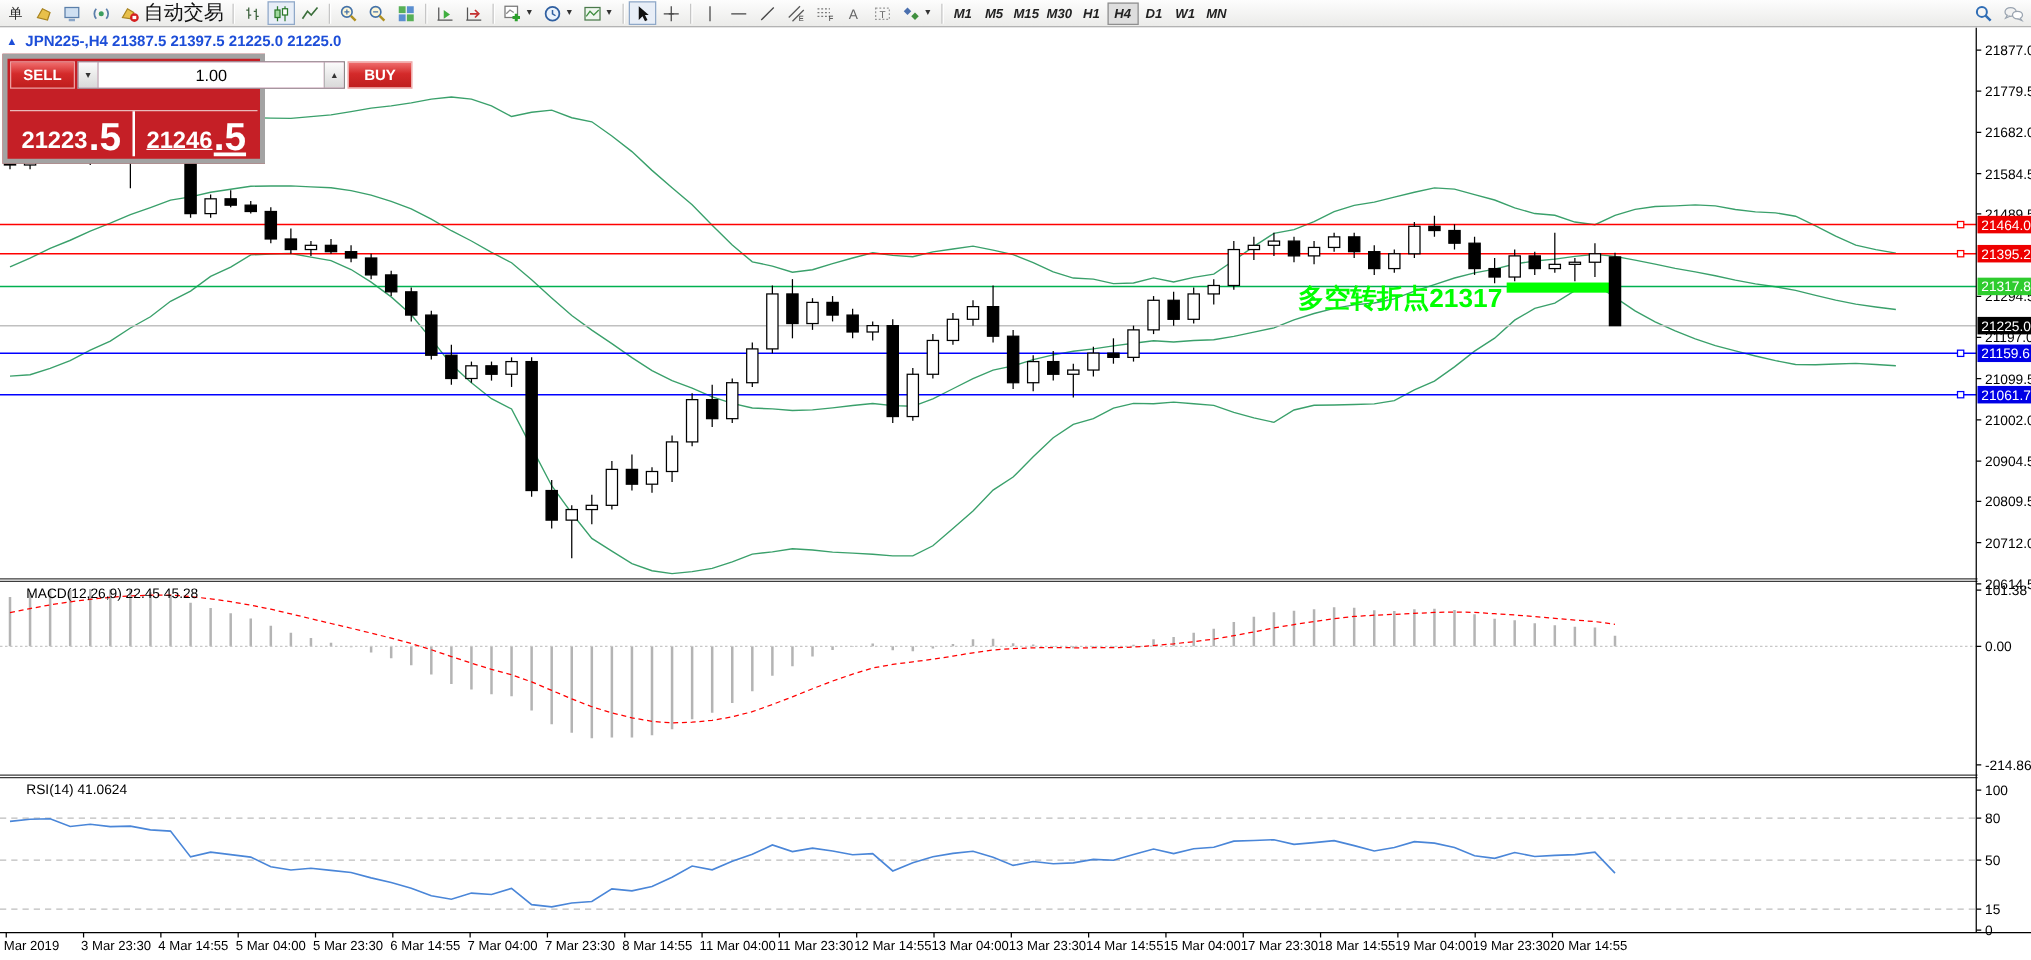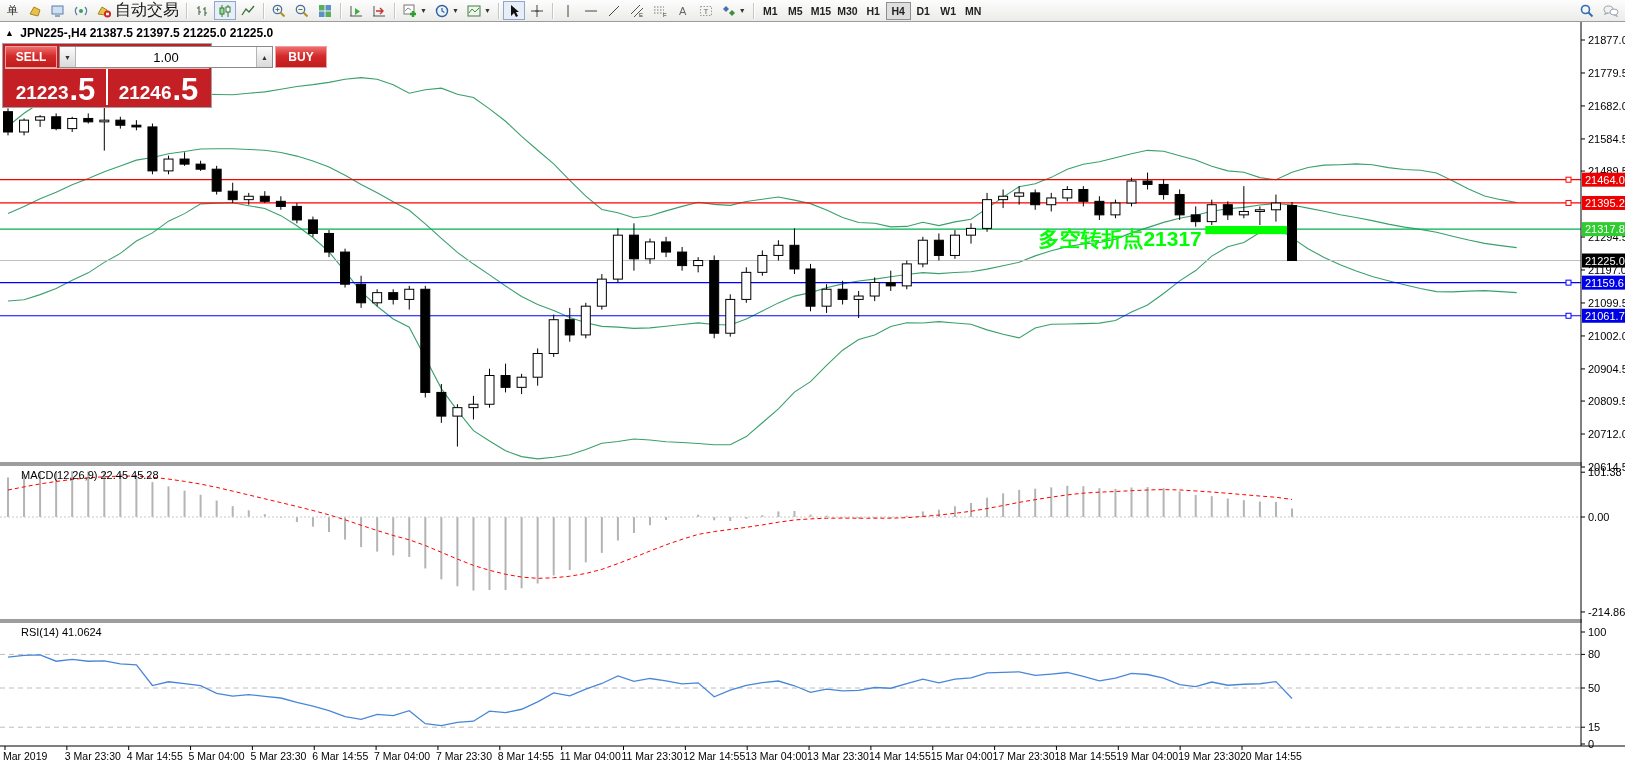--- a/index.html
+++ b/index.html
@@ -13,37 +13,37 @@
   .tb .lbl{margin-left:3px;font-size:16px;color:#111;}
   .sep{width:1px;height:16px;background:#c6c6c6;margin:0 3px;box-shadow:1px 0 0 #fff;flex:0 0 1px;}
   .caret{font-size:7px;color:#333;margin-left:2px;}
   .tf{height:18px;min-width:25px;border:1px solid transparent;background:transparent;font-size:10.5px;
       font-weight:bold;color:#222;display:inline-flex;align-items:center;justify-content:center;margin:0;padding:0 2px;box-sizing:border-box;}
   .tf.active{background:#dedede;border-color:#8f8f8f;}
   .flexsp{flex:1;}
   
   .chart-area{position:relative;width:1625px;height:746px;background:#fff;}
   #chart-svg{position:absolute;left:0;top:0;}
-  .symbol-header{position:absolute;left:5px;top:4px;font-size:12px;font-weight:bold;color:#000000;z-index:3;white-space:nowrap;}
+  .symbol-header{position:absolute;left:5px;top:4px;font-size:12px;font-weight:bold;color:#1d4ed8;z-index:3;white-space:nowrap;}
   .symbol-header .tri{font-size:9px;vertical-align:1px;margin-right:3px;}
   .panel-label{position:absolute;left:21px;font-size:11px;color:#000;z-index:3;white-space:nowrap;}
   .panel-label b{font-weight:normal;}
   
-  .ocp{position:absolute;left:2px;top:21px;width:210px;z-index:4;background:#c51f26;border:1px solid #a3a3a3;padding:2px;box-sizing:border-box;}
+  .ocp{position:absolute;left:2px;top:21px;width:210px;z-index:4;background:#c51f26;border:4px solid #a3a3a3;padding:2px;box-sizing:border-box;}
   .ocp-row{display:flex;height:22px;gap:2px;}
   .btn-sell,.btn-buy{flex:0 0 52px;background:linear-gradient(#ef6e6e,#d42a2a 45%,#bf1d1d);color:#fff;
       font-weight:bold;font-size:12px;border:1px solid #eda0a0;display:flex;align-items:center;justify-content:center;box-sizing:border-box;}
   .vol{flex:1;display:flex;background:#f9a8d4;border:1px solid #8a8a8a;box-sizing:border-box;align-items:stretch;}
   .vol button{width:16px;border:none;background:linear-gradient(#fbfbfb,#d9d9d9);font-size:7px;color:#333;padding:0;}
   .vol button.vleft{border-right:1px solid #b5b5b5;}
   .vol button.vright{border-left:1px solid #b5b5b5;}
   .vol input{flex:1;border:none;outline:none;text-align:center;font-size:13px;min-width:30px;font-family:"Liberation Sans",sans-serif;}
-  .ocp-prices{display:flex;margin-top:0;height:36px;border-top:1px solid #e9b9b9;justify-content:center;}
+  .ocp-prices{display:flex;margin-top:17px;height:36px;border-top:1px solid #e9b9b9;justify-content:center;}
   .price-box{flex:1;color:#fff;display:flex;align-items:flex-end;justify-content:center;padding-bottom:3px;}
-  .price-box.right{border-left:2px solid #fff;}
+  .price-box.right{border-left:2px solid #fff;text-decoration:underline;}
   .pmain{font-size:19px;font-weight:bold;line-height:1;}
   .pfrac{font-size:31px;font-weight:bold;line-height:.82;margin-left:1px;}
   svg text{font-family:"Liberation Sans",sans-serif;}
   .icon16{display:block;}
 </style>
 </head>
 <body>
 
 <div class="app">
 
@@ -207,21 +207,21 @@
         </svg>
     </div>
     <div class="tb">
       <svg class="icon16" width="16" height="16">
           <polygon points="5,3 8,6 5,9 2,6" fill="#4a6fae"></polygon>
           <polygon points="11,7 14,10 11,13 8,10" fill="#3f8f3f"></polygon>
         </svg>
       <span class="caret">▼</span>
     </div>
     <span class="sep"></span>
-    <span id="tf-group" style="display:inline-flex;">
+    <span id="tf-group" style="display:inline-flex;font-style:italic;">
         <span class="tf">M1</span>
         <span class="tf">M5</span>
         <span class="tf">M15</span>
         <span class="tf">M30</span>
         <span class="tf">H1</span>
         <span class="tf active">H4</span>
         <span class="tf">D1</span>
         <span class="tf">W1</span>
         <span class="tf">MN</span>
       </span>

